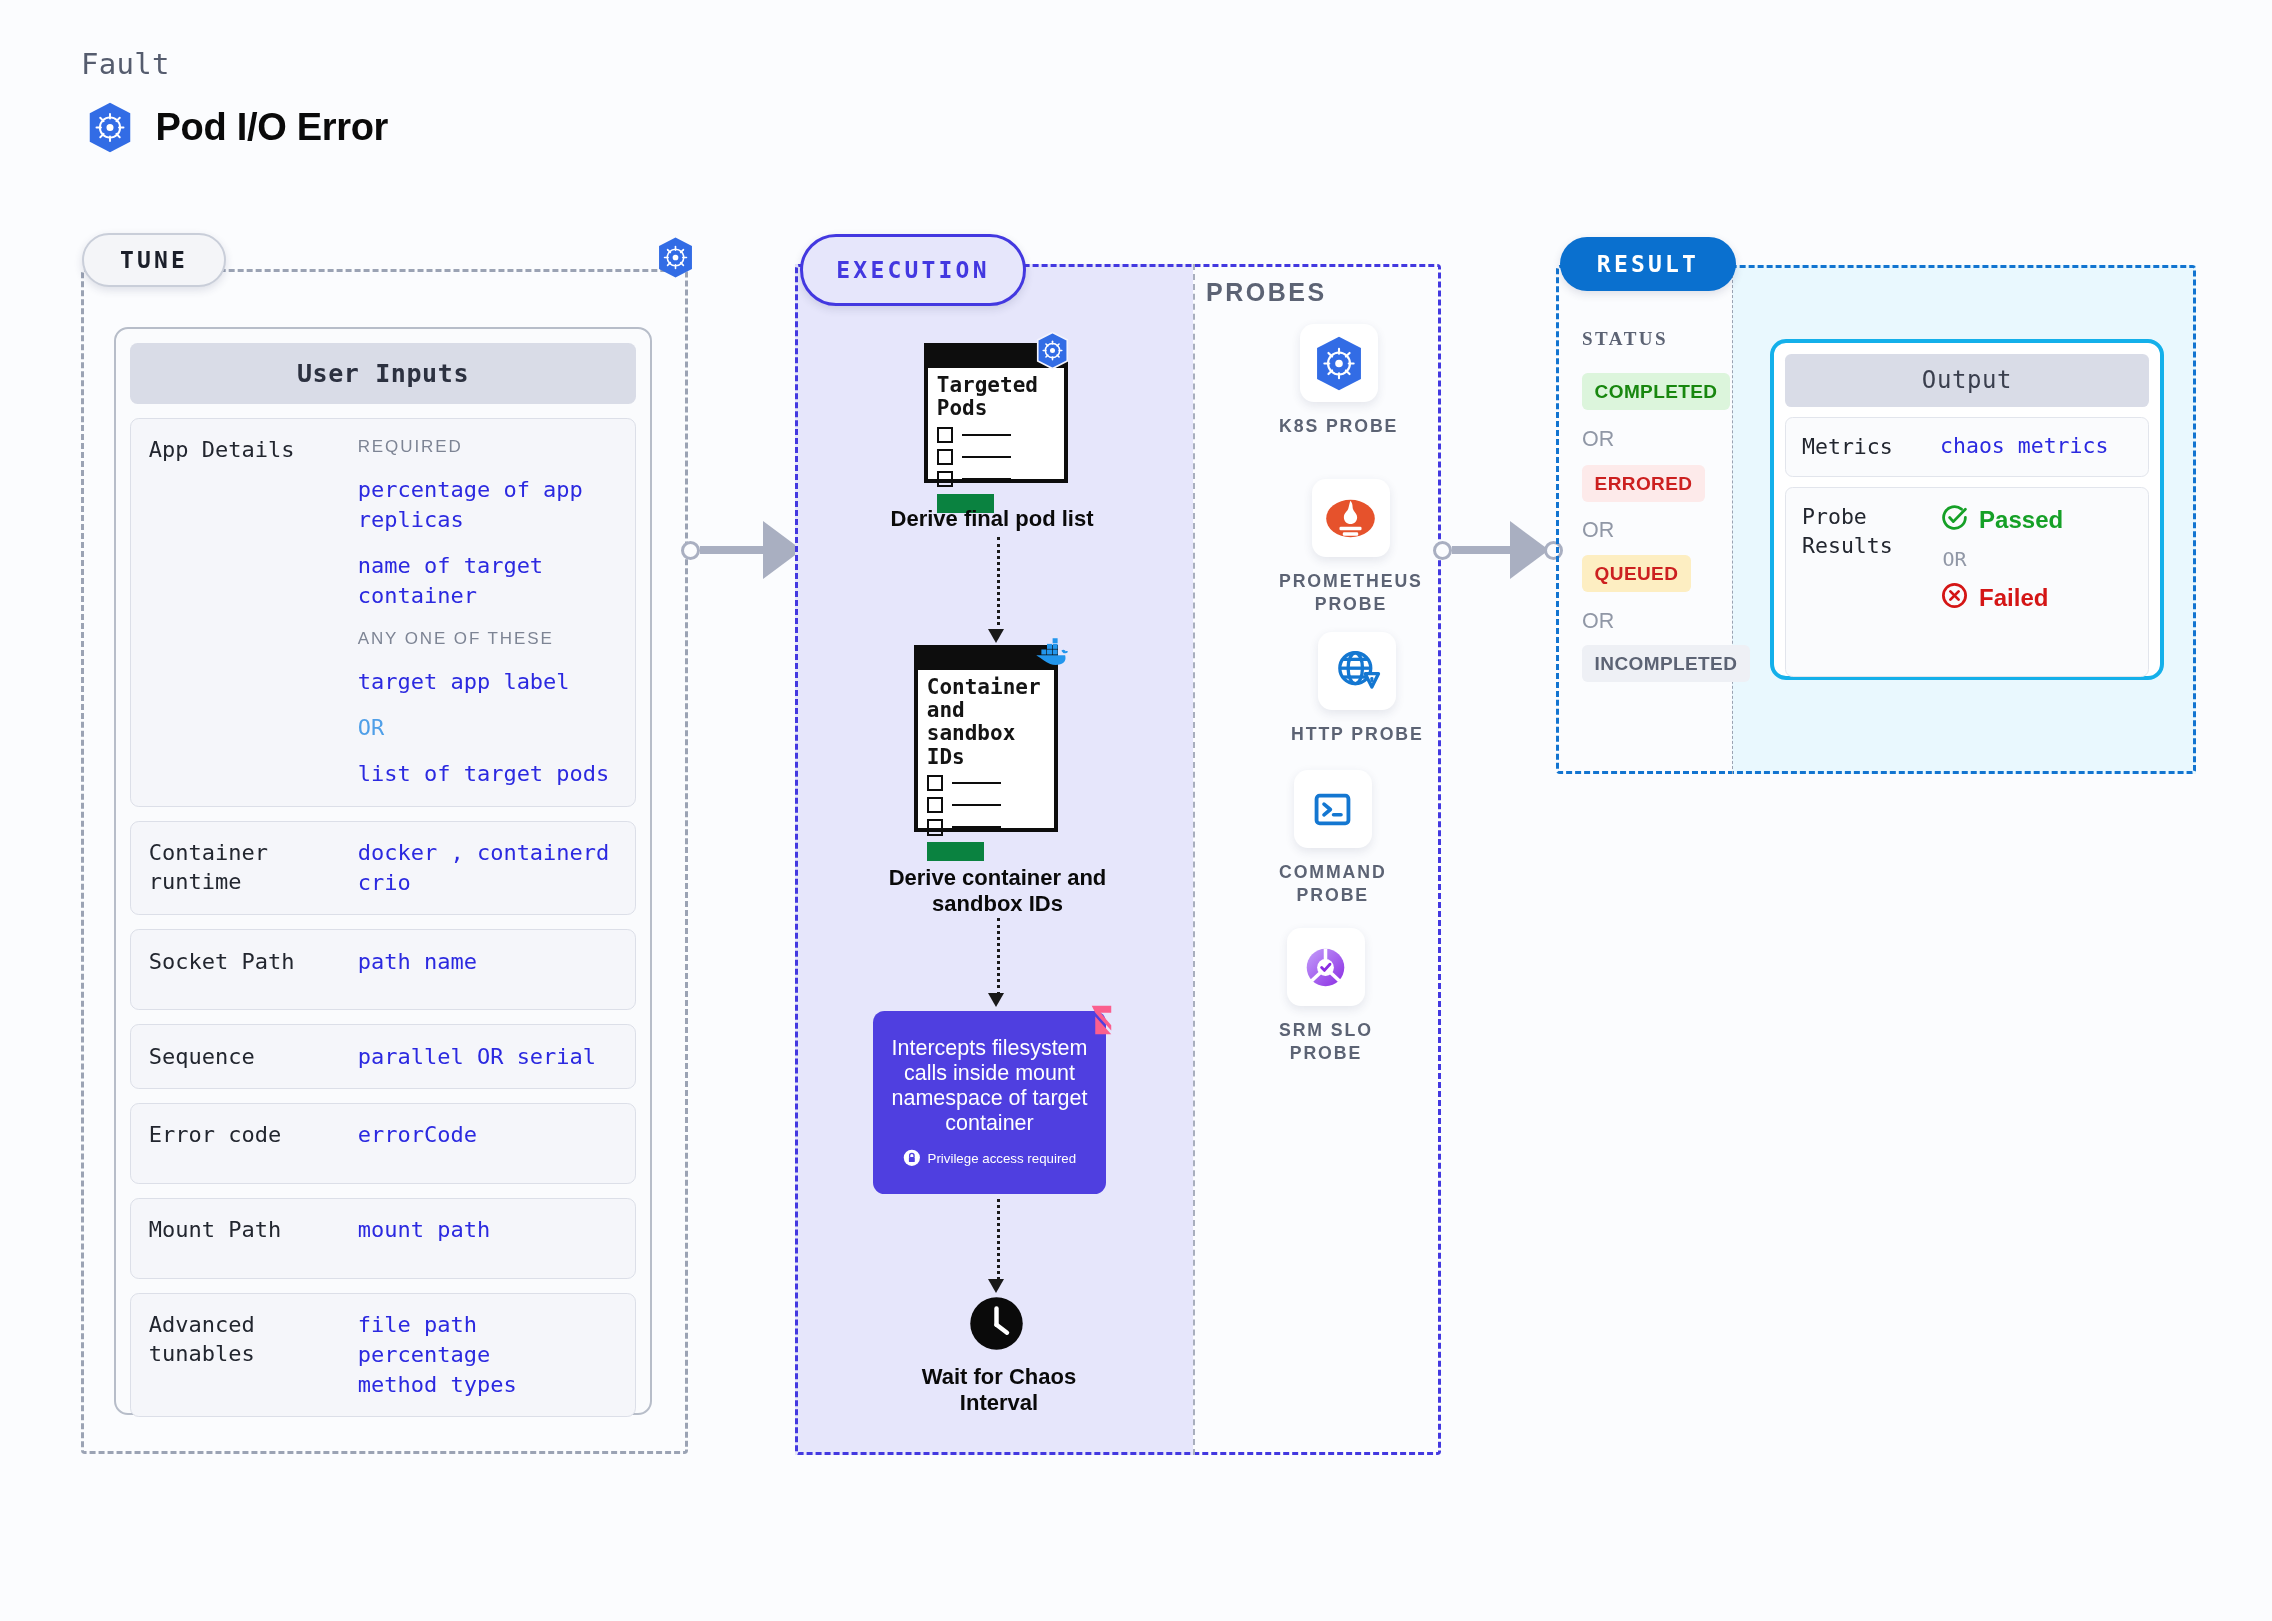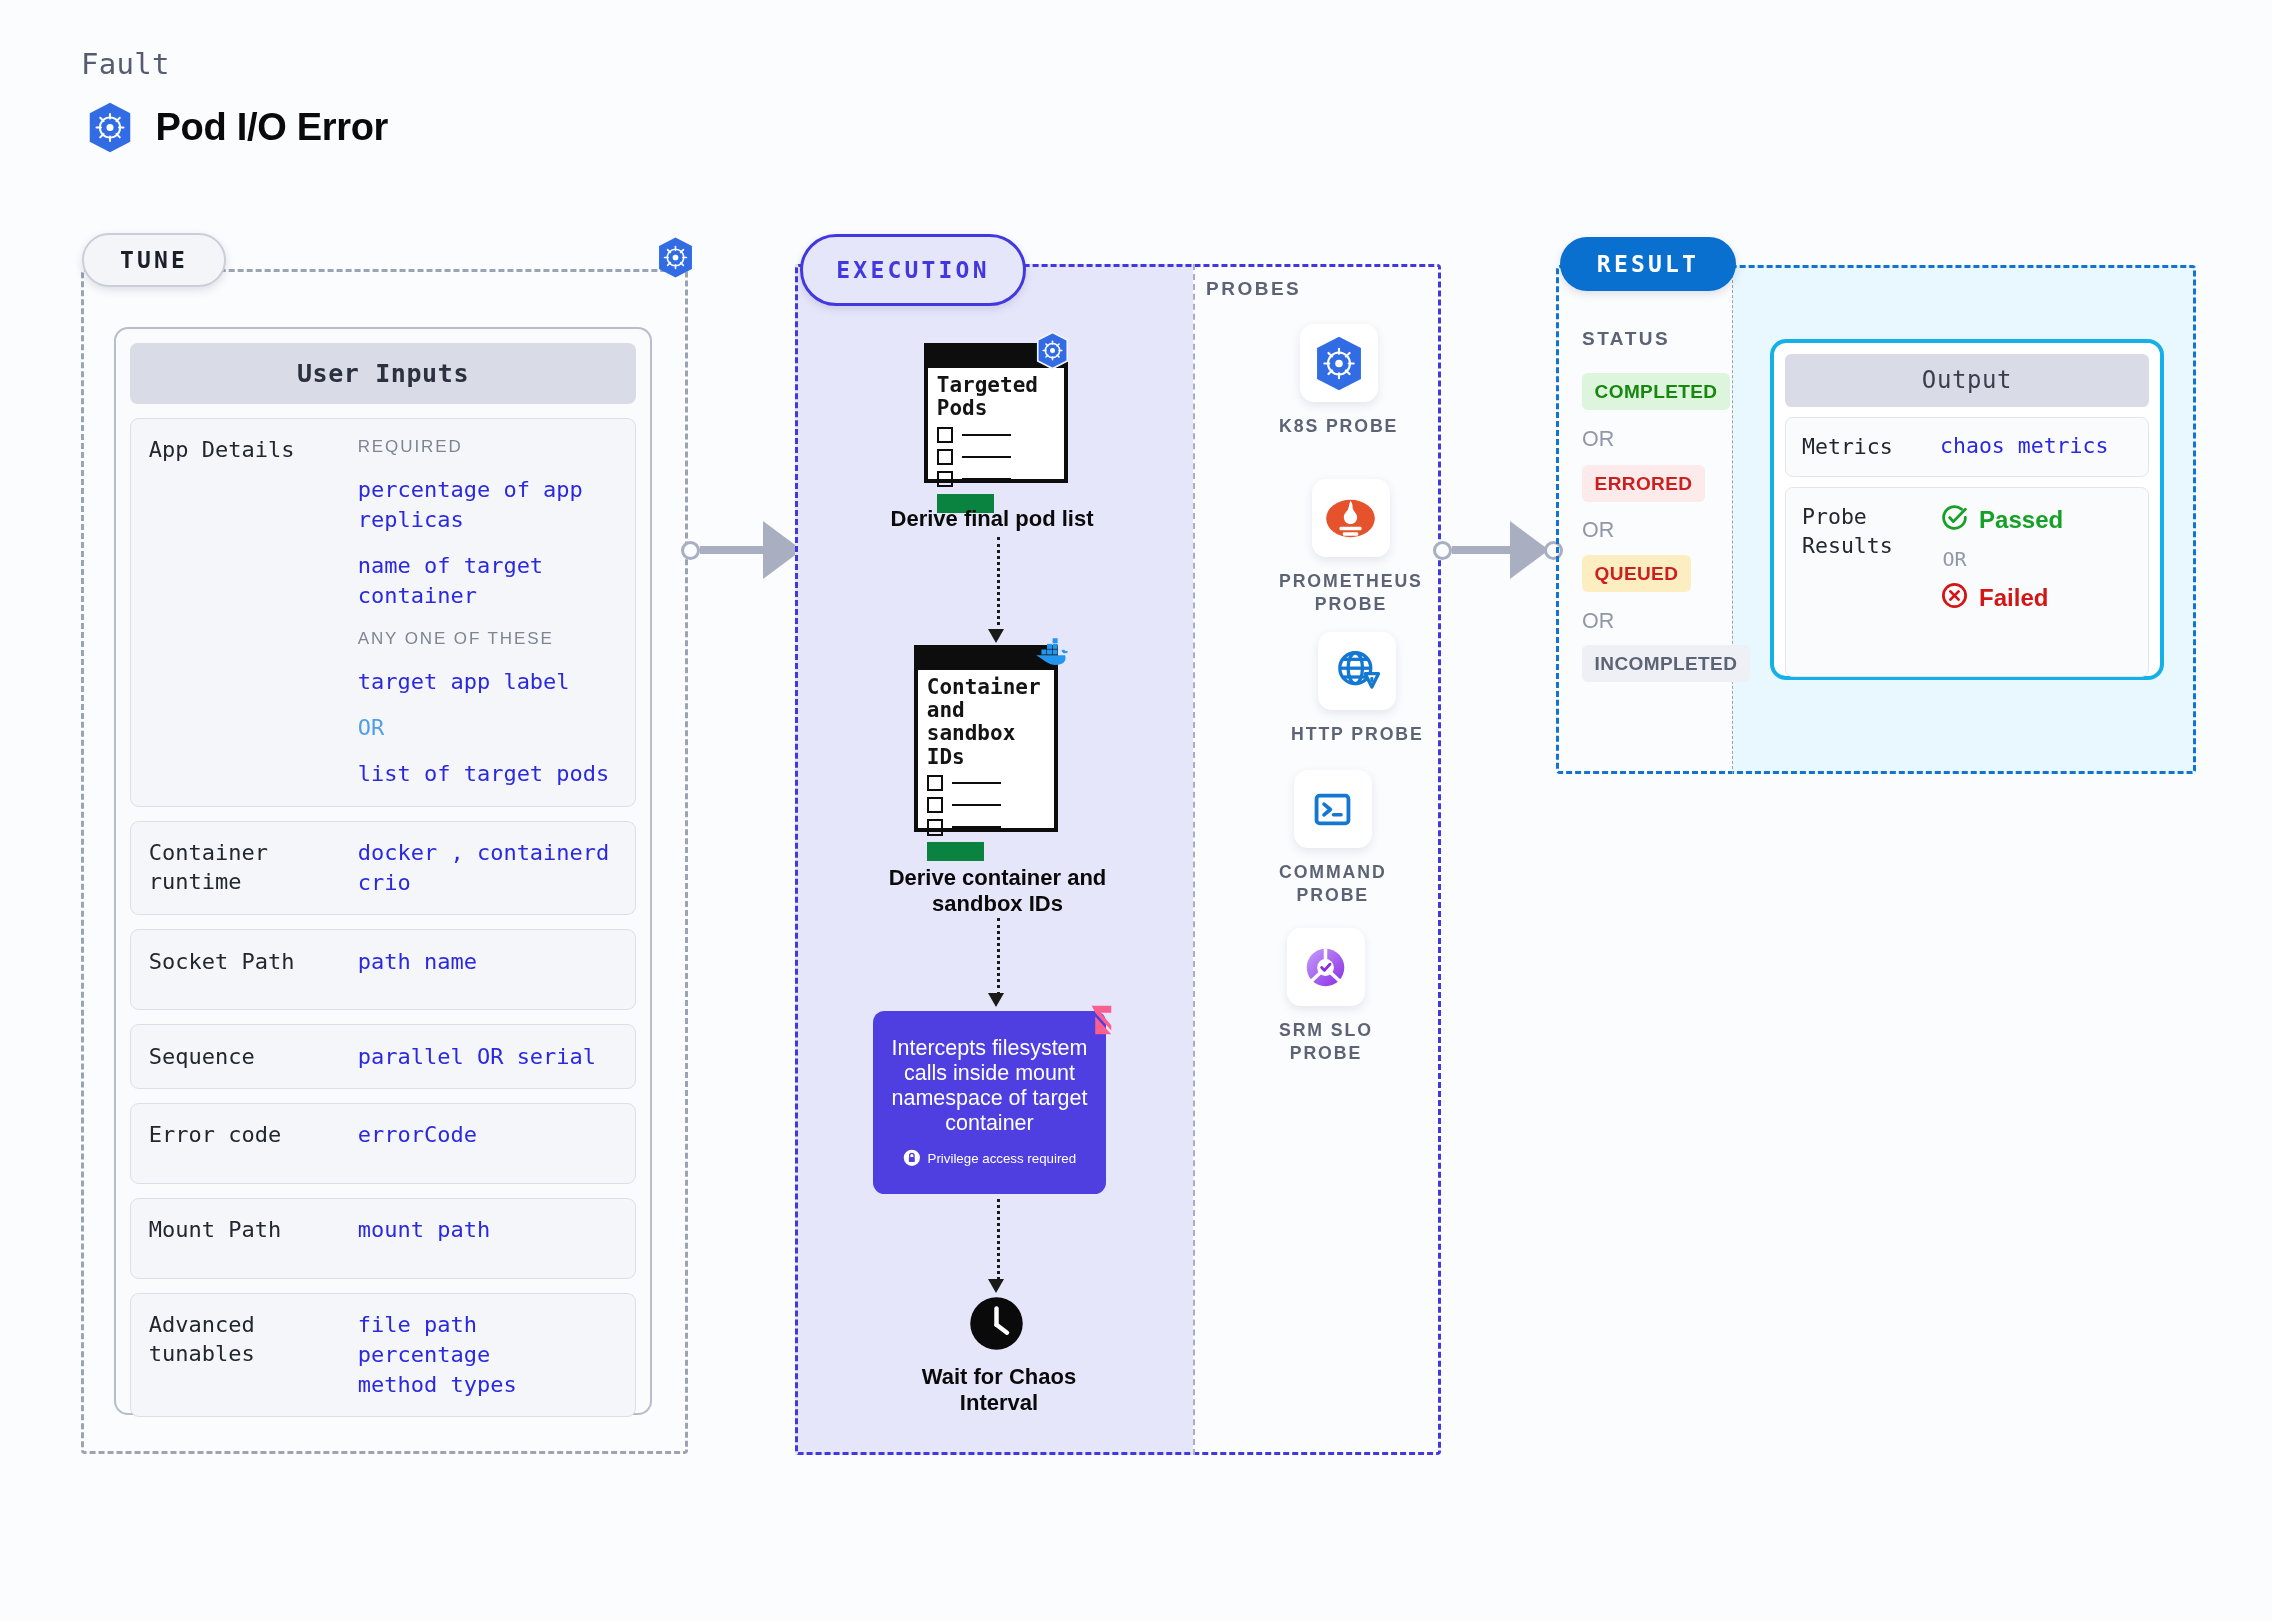--- a/index.html
+++ b/index.html
@@ -87,21 +87,21 @@
     position: absolute; left: 1193px; top: 264px; width: 0; height: 1191px;
     border-left: 2.5px dashed #a8aebd;
   }
   #exec-chip {
     left: 800px; top: 234px; width: 226px; height: 72px;
     background: #e6e6fb; border: 3.2px solid #4338e0;
     color: #4338e0; font-size: 23px;
   }
   .probes-label {
     position: absolute; left: 1206px; top: 278px;
-    font-family: "Liberation Sans", sans-serif; font-size: 19px;
+    font-family: "Liberation Sans", sans-serif; font-size: 25px;
     font-weight: bold; color: #5c6374; letter-spacing: 2.5px;
   }
 
   
   #result-outer {
     left: 1556px; top: 265px; width: 640px; height: 509px;
     border: 3.8px dashed #1274d0; border-radius: 3.8px;
   }
   #result-fill {
     position: absolute; left: 1732px; top: 265px; width: 464px; height: 509px;
@@ -110,21 +110,21 @@
   #result-divider {
     position: absolute; left: 1732px; top: 265px; width: 0; height: 509px;
     border-left: 1.9px dashed #9aa2b2;
   }
   #result-chip {
     left: 1560px; top: 237px; width: 176px; height: 54px;
     background: #0a70cf; border: none; color: #fff; font-size: 23px;
   }
   .status-label {
     position: absolute; left: 1582px; top: 328px;
-    font-family: Liberation Sans, sans-serif; font-size: 19px;
+    font-family: Liberation Serif, serif; font-size: 19px;
     font-weight: bold; color: #5c6374; letter-spacing: 2.5px;
   }
   .status-badge {
     position: absolute; left: 1582px;
     border-radius: 5.7px; padding: 7.6px 12.6px;
     font-family: "Liberation Sans", sans-serif; font-size: 19px;
     font-weight: bold; letter-spacing: 0.4px; white-space: nowrap;
   }
   .status-or {
     position: absolute; left: 1582px;

